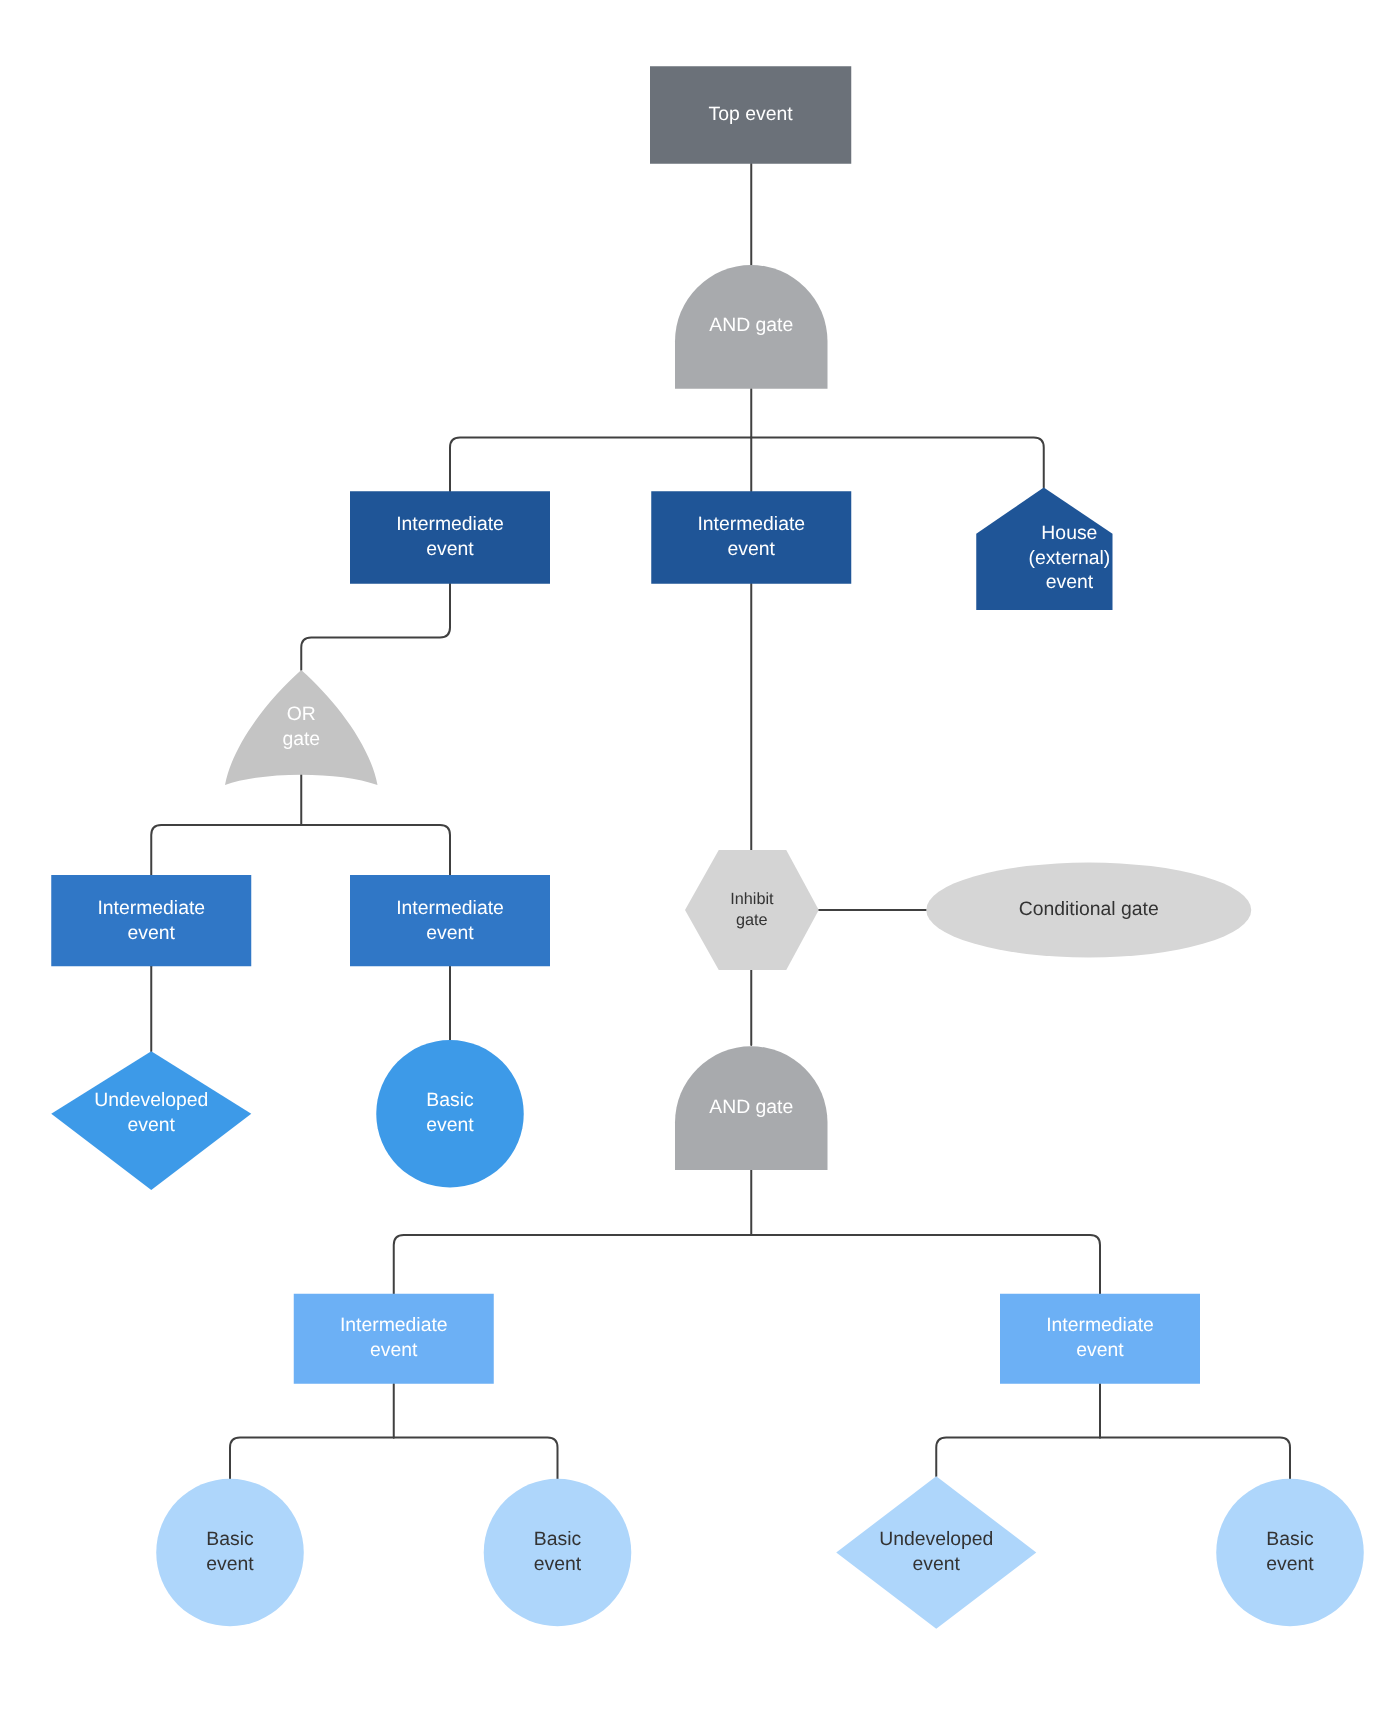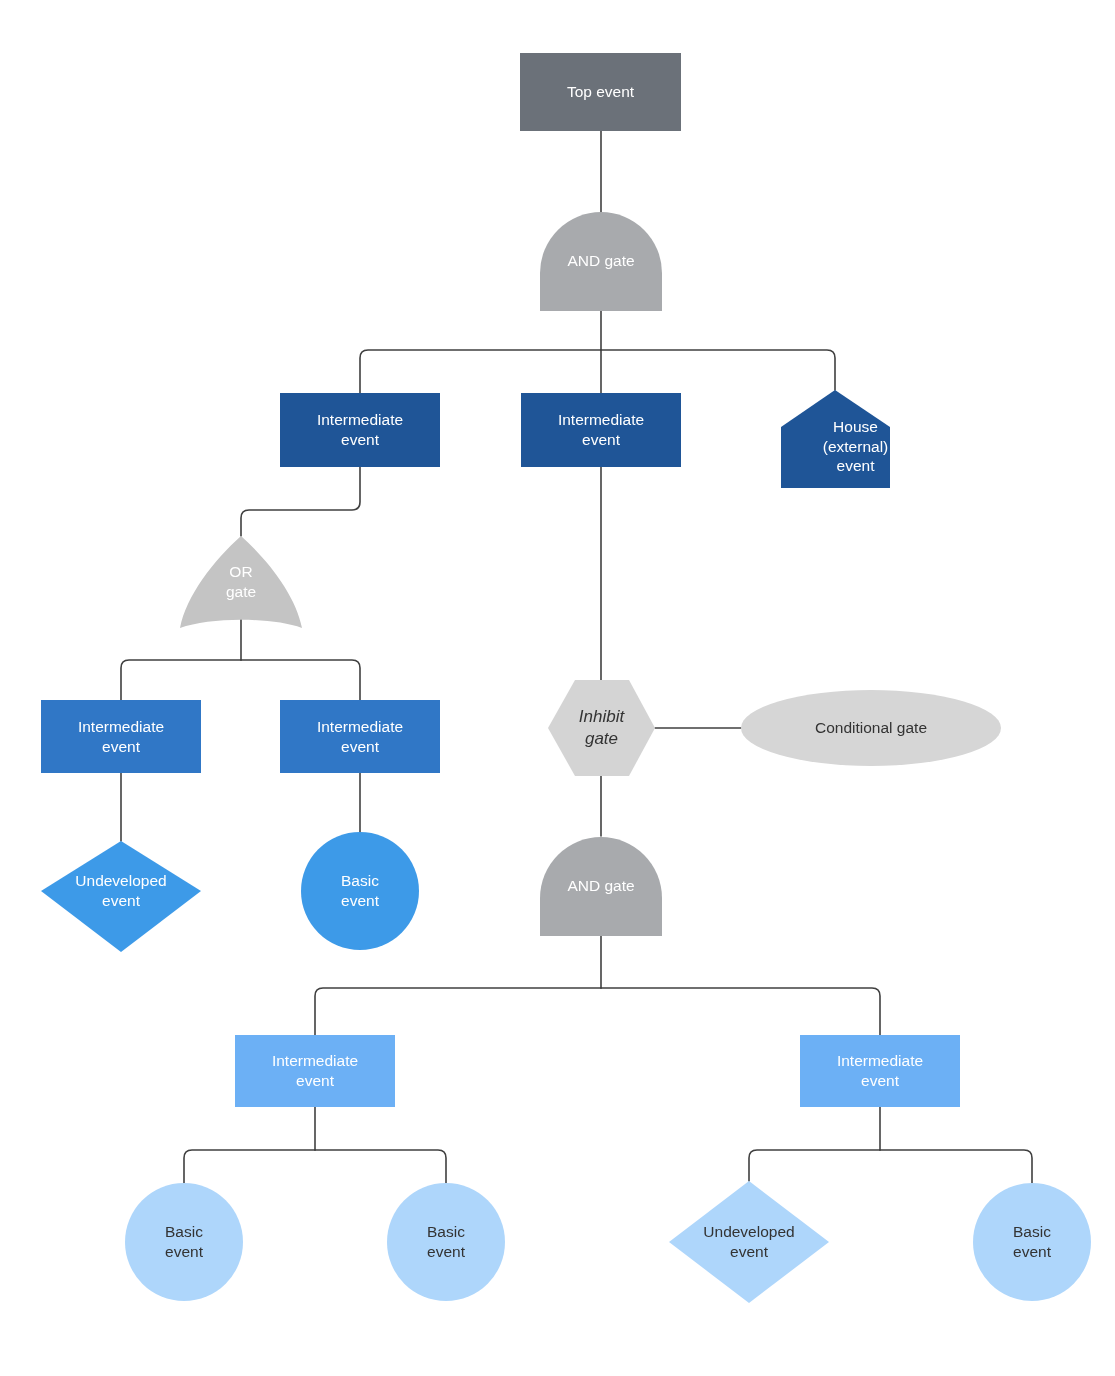--- a/index.html
+++ b/index.html
@@ -36,21 +36,21 @@
     align-items: center;
     justify-content: center;
     text-align: center;
     line-height: 1.28;
     pointer-events: none;
     white-space: pre-line;
   }
   .lbl-light { color: #ffffff; }
   .lbl-dark  { color: #333333; }
   .fs-15 { font-size: 15.5px; }
-  .fs-14 { font-size: 17px; font-style: italic; }
+  .fs-14 { font-size: 13px; }
 </style>
 </head>
 <body>
 
 <div id="canvas">
 
   <svg class="layer" id="edges" viewBox="0 0 1115 1376">
     <g fill="none" stroke="#404040" stroke-width="1.6" stroke-linecap="round" stroke-linejoin="round">
 
       <path d="M601,131 L601,212"></path>

